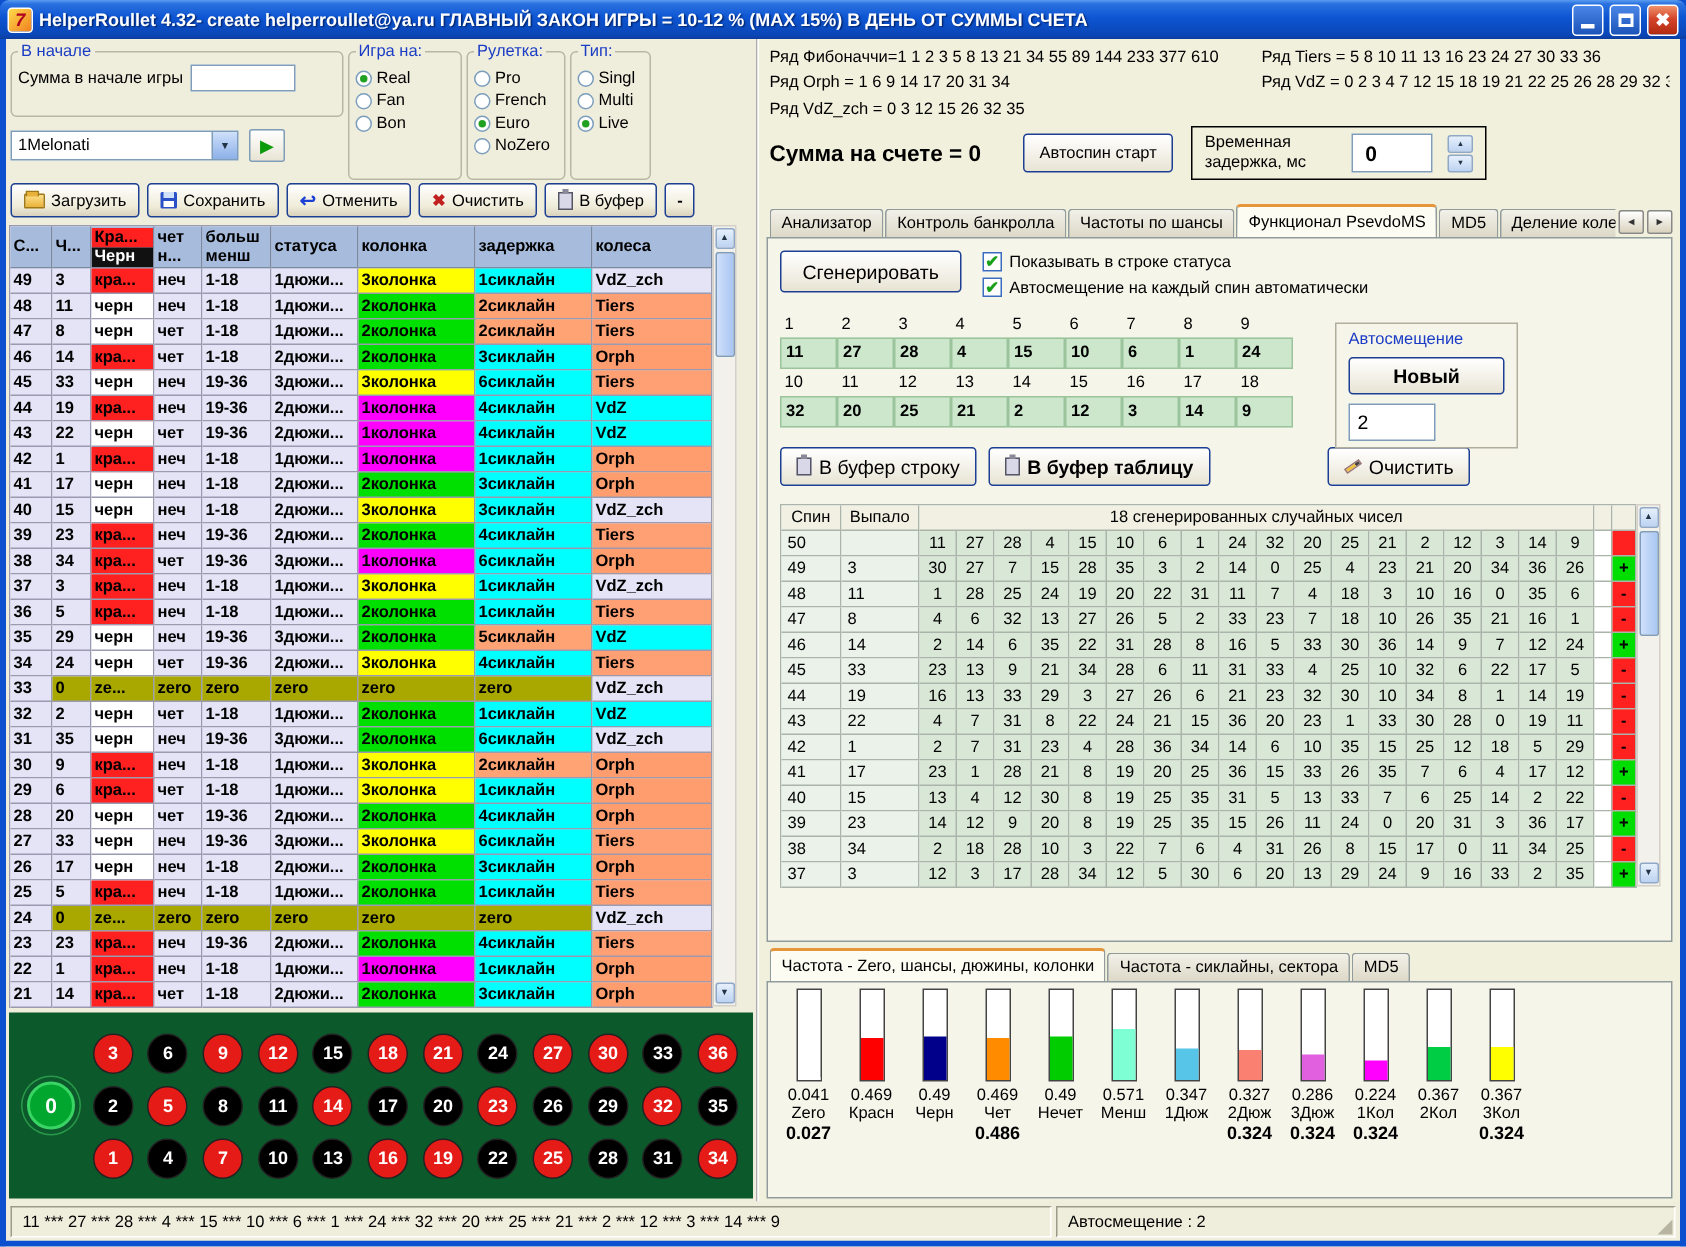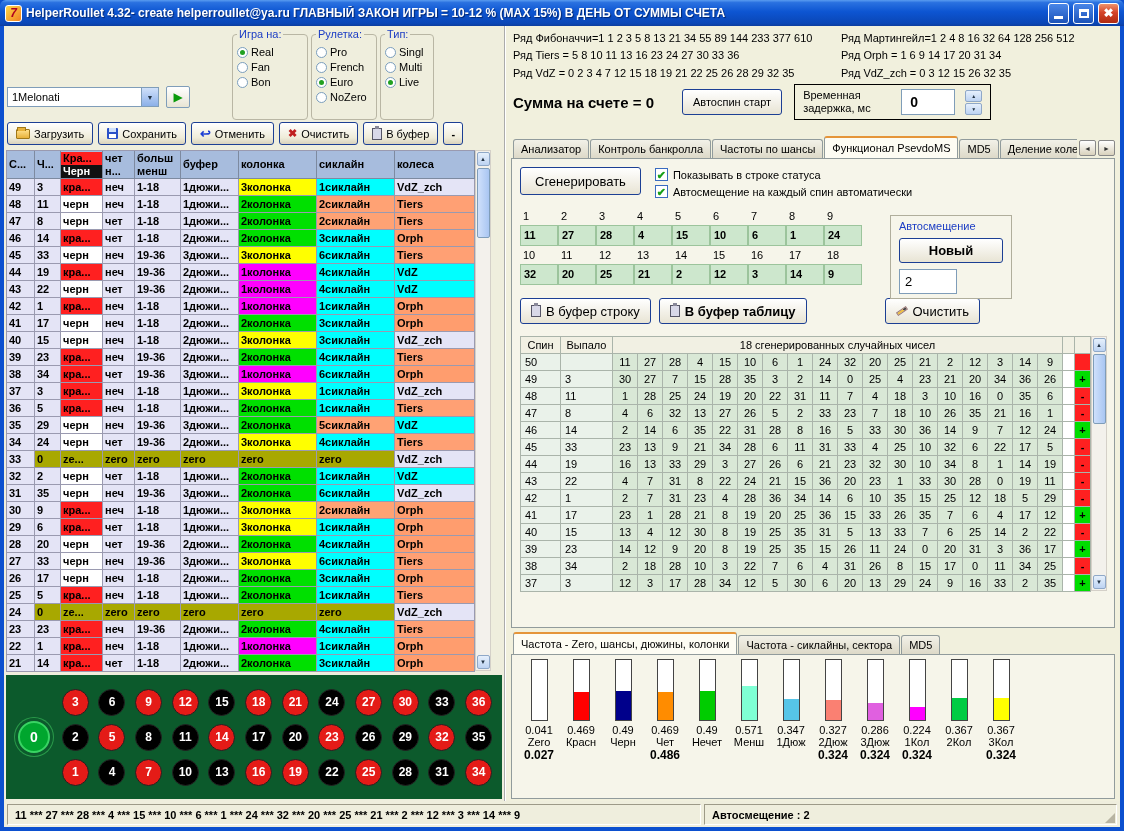--- a/index.html
+++ b/index.html
@@ -122,21 +122,21 @@
 .freq-panel{flex:1;border:1px solid #919b9c;background:#f6f5ea;padding:4px 4px 2px;display:flex;flex-direction:column;min-height:0;}
 #freq-bars{display:flex;align-items:flex-end;padding-left:2px;}
 .fbar{width:42px;display:flex;flex-direction:column;align-items:center;}
 .fbox{width:17px;height:62px;border:1px solid #444;background:#fff;position:relative;}
 .ffill{position:absolute;left:0;right:0;bottom:0;}
 .fval{margin-top:3px;line-height:12px;}
 .fname{line-height:12px;}
 .ffoot{font-weight:bold;font-size:12px;height:15px;line-height:15px;}
 
 .statusbar{height:26px;flex:0 0 26px;display:flex;gap:3px;padding:3px 3px 2px;background:#efeedd;}
-.sb-sec{border:1px solid;border-color:#9d9a88 #ffffff #ffffff #9d9a88;display:flex;align-items:center;padding:0 7px;font-weight:bold;white-space:nowrap;overflow:hidden;}
+.sb-sec{border:1px solid;border-color:#9d9a88 #ffffff #ffffff #9d9a88;display:flex;align-items:center;padding:0 7px;font-weight:normal;white-space:nowrap;overflow:hidden;}
 .sb-left{flex:0 0 694px;}
 .sb-right{flex:1;position:relative;}
 .grip{position:absolute;right:1px;bottom:1px;width:0;height:0;border-left:10px solid transparent;border-bottom:10px solid #b8b4a2;}
 </style>
 </head>
 <body>
 
 <div class="window">
   <div class="titlebar">
     <div class="app-icon">7</div>
@@ -150,20 +150,27 @@
     <div class="tbtn closeb">
         <span>✖</span>
       </div>
   </div>
 
   <div class="frame">
     <div class="main">
 
       <div class="left-panel">
         <div class="controls">
+          <fieldset class="fs-start">
+            <legend>В начале</legend>
+            <div class="start-row">
+              <span>Сумма в начале игры</span>
+              <input class="start-input" value="" style="">
+            </div>
+          </fieldset>
           <fieldset class="fs-game">
             <legend>Игра на:</legend>
             <div>
                 <div class="radio-row">
                   <span class="radio-bullet sel"></span>
                   <span class="radio-label">Real</span>
                 </div>
                 <div class="radio-row">
                   <span class="radio-bullet"></span>
                   <span class="radio-label">Fan</span>
@@ -260,27 +267,27 @@
               </div>
               <div class="hcell">
                 <span class="hsub">чет</span>
                 <span class="hsub">н...</span>
               </div>
               <div class="hcell">
                 <span class="hsub">больш</span>
                 <span class="hsub">менш</span>
               </div>
               <div class="hcell">
-                <span class="hsub">буфер</span>
+                <span class="hsub">статуса</span>
               </div>
               <div class="hcell">
                 <span class="hsub">колонка</span>
               </div>
               <div class="hcell">
-                <span class="hsub">сиклайн</span>
+                <span class="hsub">задержка</span>
               </div>
               <div class="hcell">
                 <span class="hsub">колеса</span>
               </div>
               <div class="cell" style="background: rgb(228, 228, 246);">49</div>
               <div class="cell" style="background: rgb(228, 228, 246);">3</div>
               <div class="cell" style="background: rgb(255, 32, 32);">кра...</div>
               <div class="cell" style="background: rgb(228, 228, 246);">неч</div>
               <div class="cell" style="background: rgb(228, 228, 246);">1-18</div>
               <div class="cell" style="background: rgb(228, 228, 246);">1дюжи...</div>
@@ -589,21 +596,20 @@
               <div class="bnum" style="background: rgb(0, 0, 0);">28</div>
               <div class="bnum" style="background: rgb(0, 0, 0);">31</div>
               <div class="bnum" style="background: rgb(228, 27, 23);">34</div>
             </div>
         </div>
       </div>
 
       <div class="right-panel">
         <div class="series">
           <div>Ряд Фибоначчи=1 1 2 3 5 8 13 21 34 55 89 144 233 377 610</div>
-          <div>Ряд Мартингейл=1 2 4 8 16 32 64 128 256 512</div>
           <div>Ряд Tiers = 5 8 10 11 13 16 23 24 27 30 33 36</div>
           <div>Ряд Orph = 1 6 9 14 17 20 31 34</div>
           <div>Ряд VdZ = 0 2 3 4 7 12 15 18 19 21 22 25 26 28 29 32 35</div>
           <div>Ряд VdZ_zch = 0 3 12 15 26 32 35</div>
         </div>
 
         <div class="account">
           <div class="balance">Сумма на счете = 0</div>
           <div class="autospin">Автоспин старт</div>
           <div class="delay-box">

